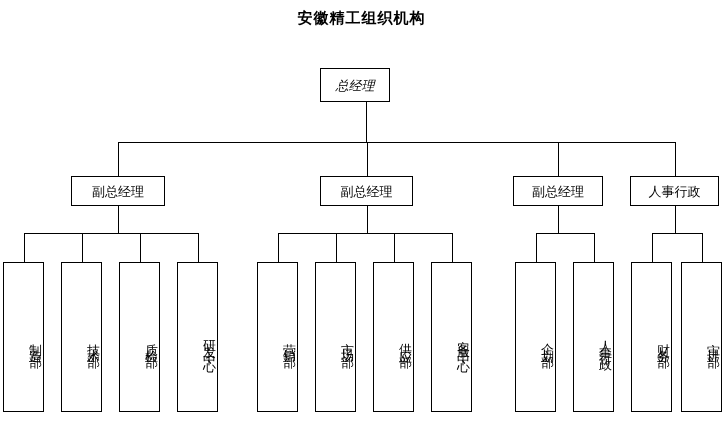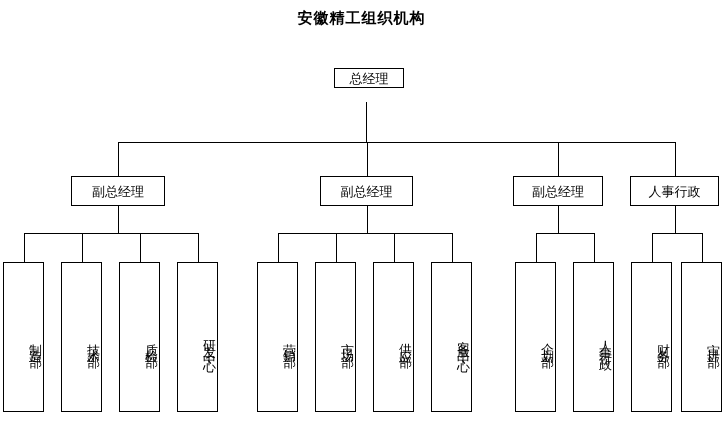--- a/index.html
+++ b/index.html
@@ -64,21 +64,21 @@
   }
   .line.v { width: 1px; }
   .line.h { height: 1px; }
 </style>
 </head>
 <body>
 
 <div id="chart-root">
   <div class="chart-title">安徽精工组织机构</div>
   <div id="nodes-layer">
-      <div class="node horizontal" style="left: 334px; top: 68px; width: 70px; height: 20px;">
+      <div class="node horizontal" style="left: 320px; top: 68px; width: 70px; height: 34px; font-style: italic;">
         <span class="node-label">总经理</span>
       </div>
       <div class="node horizontal" style="left: 71px; top: 176px; width: 94px; height: 30px;">
         <span class="node-label">副总经理</span>
       </div>
       <div class="node vertical" style="left: 3px; top: 262px; width: 41px; height: 150px;">
         <span class="node-label">制造部</span>
       </div>
       <div class="node vertical" style="left: 61px; top: 262px; width: 41px; height: 150px;">
         <span class="node-label">技术部</span>

